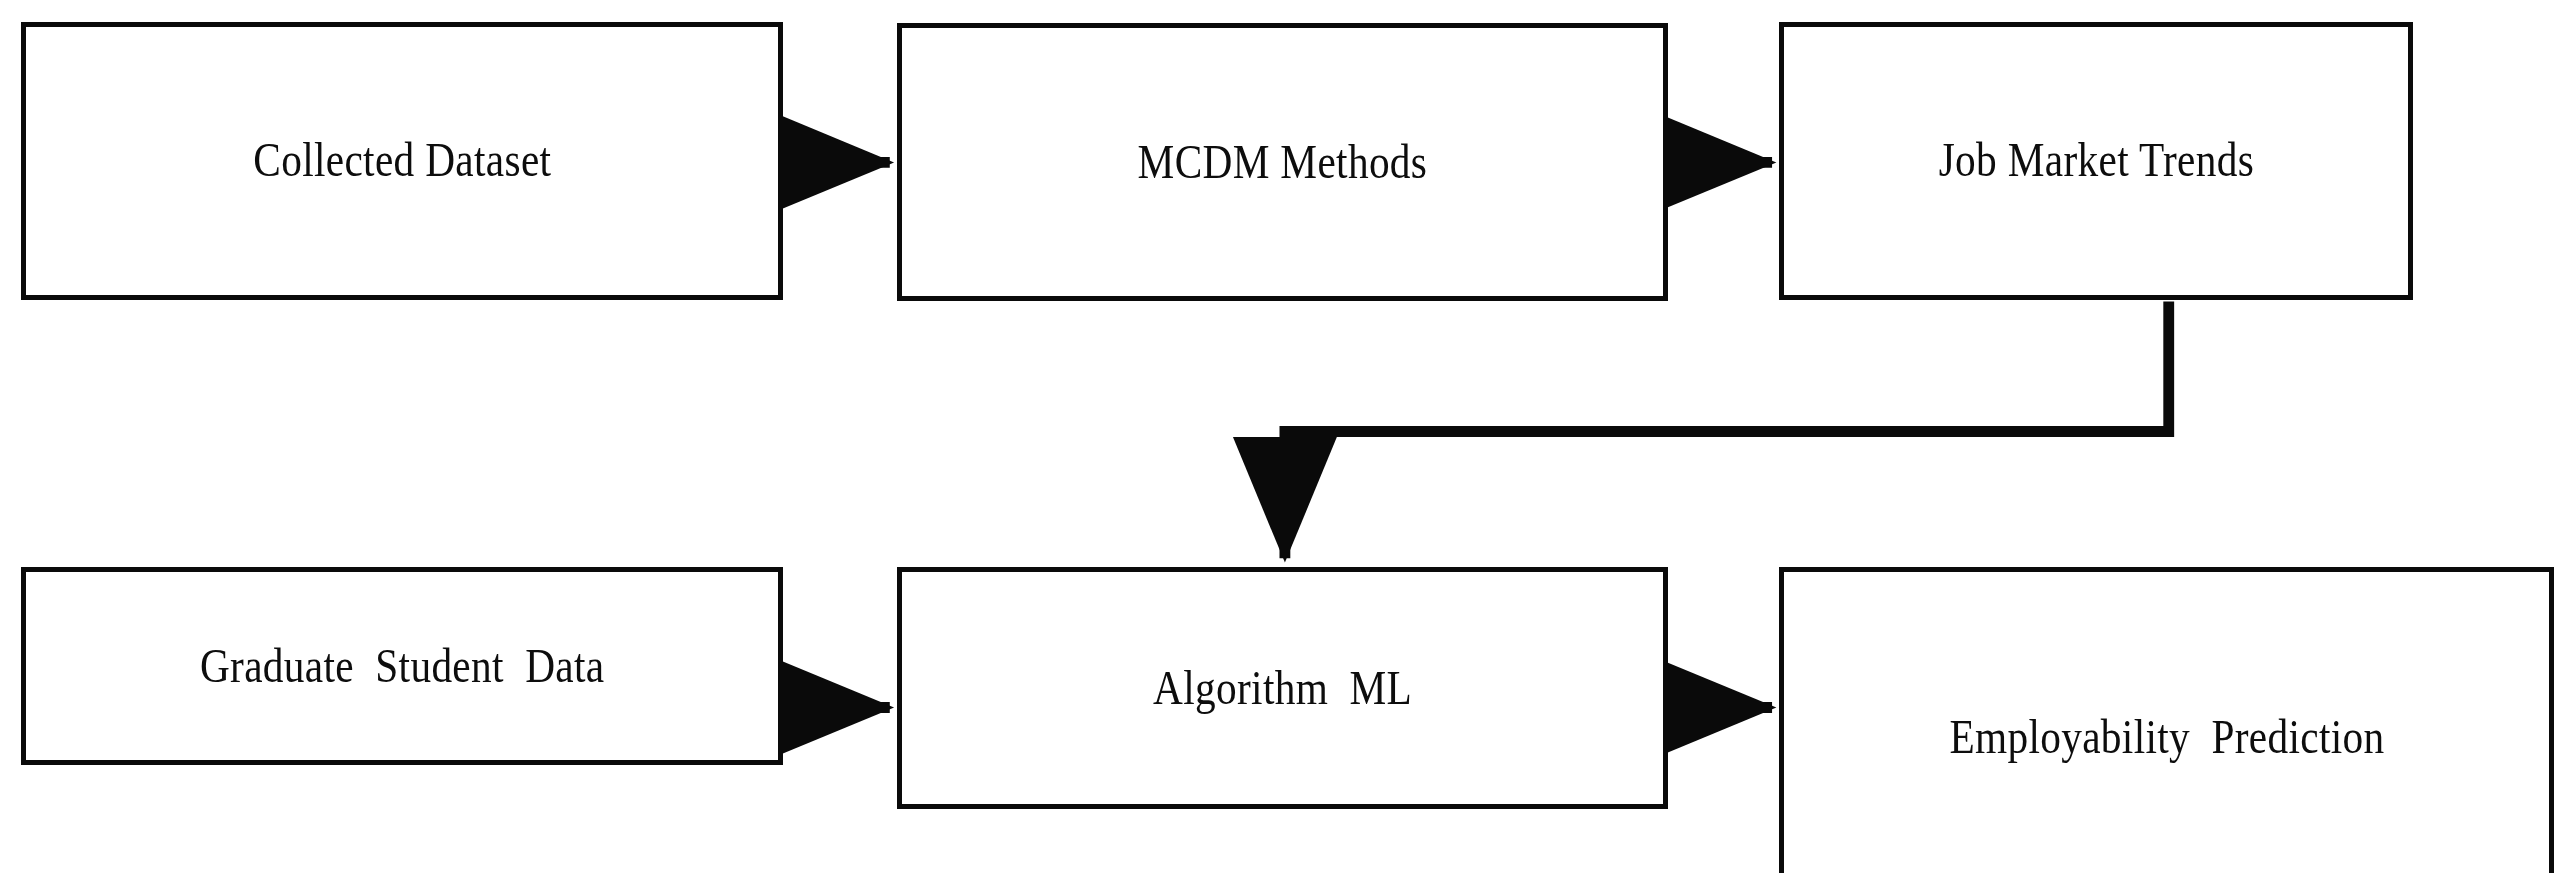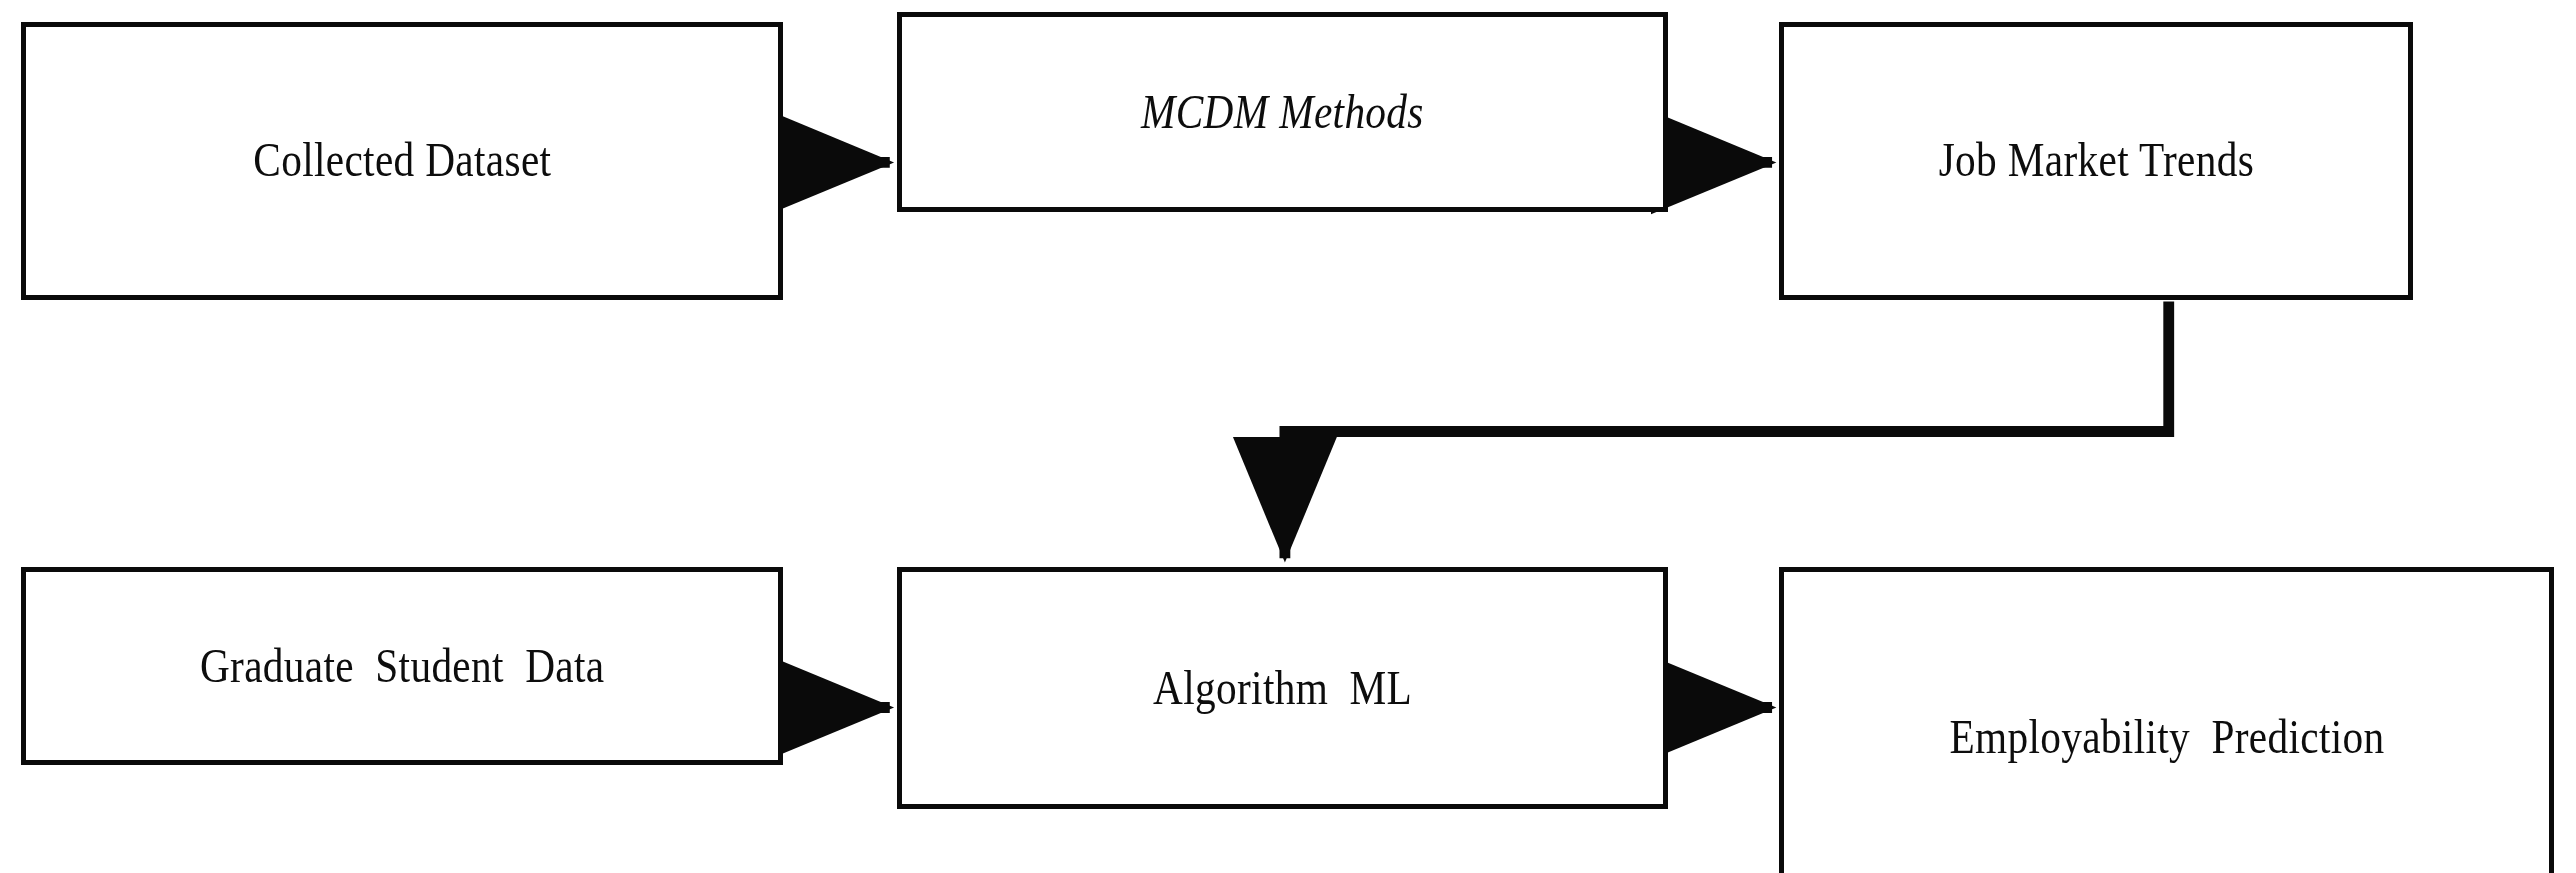--- a/index.html
+++ b/index.html
@@ -41,21 +41,21 @@
   .edge-layer {
     position: absolute;
     left: 0;
     top: 0;
     width: 2576px;
     height: 873px;
     pointer-events: none;
   }
   
   #node-collected-dataset      { left: 21px;   top: 21.7px;  width: 762px;  height: 278px; }
-  #node-mcdm-methods           { left: 897px; top: 12px;  width: 771px;  height: 200px; font-style: italic; }
+  #node-mcdm-methods           { left: 897px; top: 23px;  width: 771px;  height: 278px; }
   #node-job-market-trends      { left: 1779px; top: 21.7px;  width: 634px; height: 278px; }
   #node-graduate-student-data  { left: 21px;   top: 567px; width: 762px;  height: 198px; }
   #node-algorithm-ml           { left: 897px; top: 567px; width: 771px;  height: 242px; }
   #node-employability-pred     { left: 1779px; top: 567px; width: 775px; height: 340px; }
 </style>
 </head>
 <body>
 
 <div id="canvas">
 

